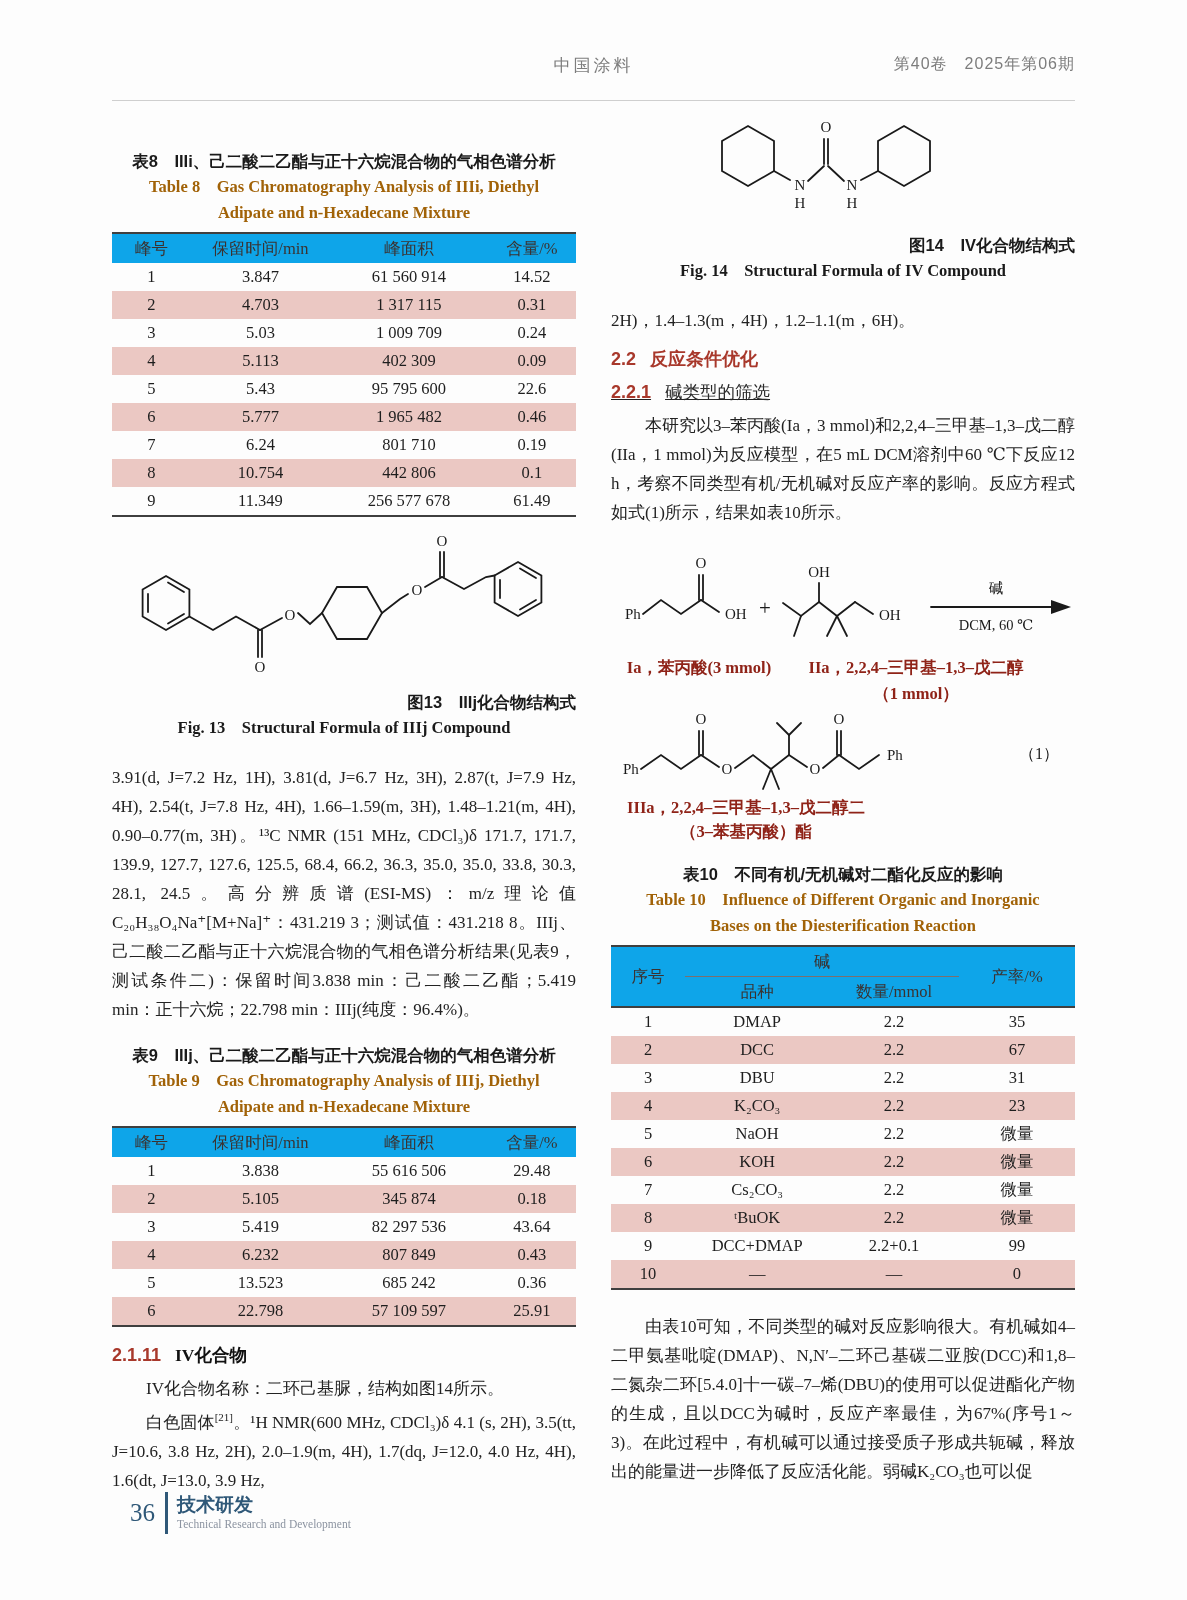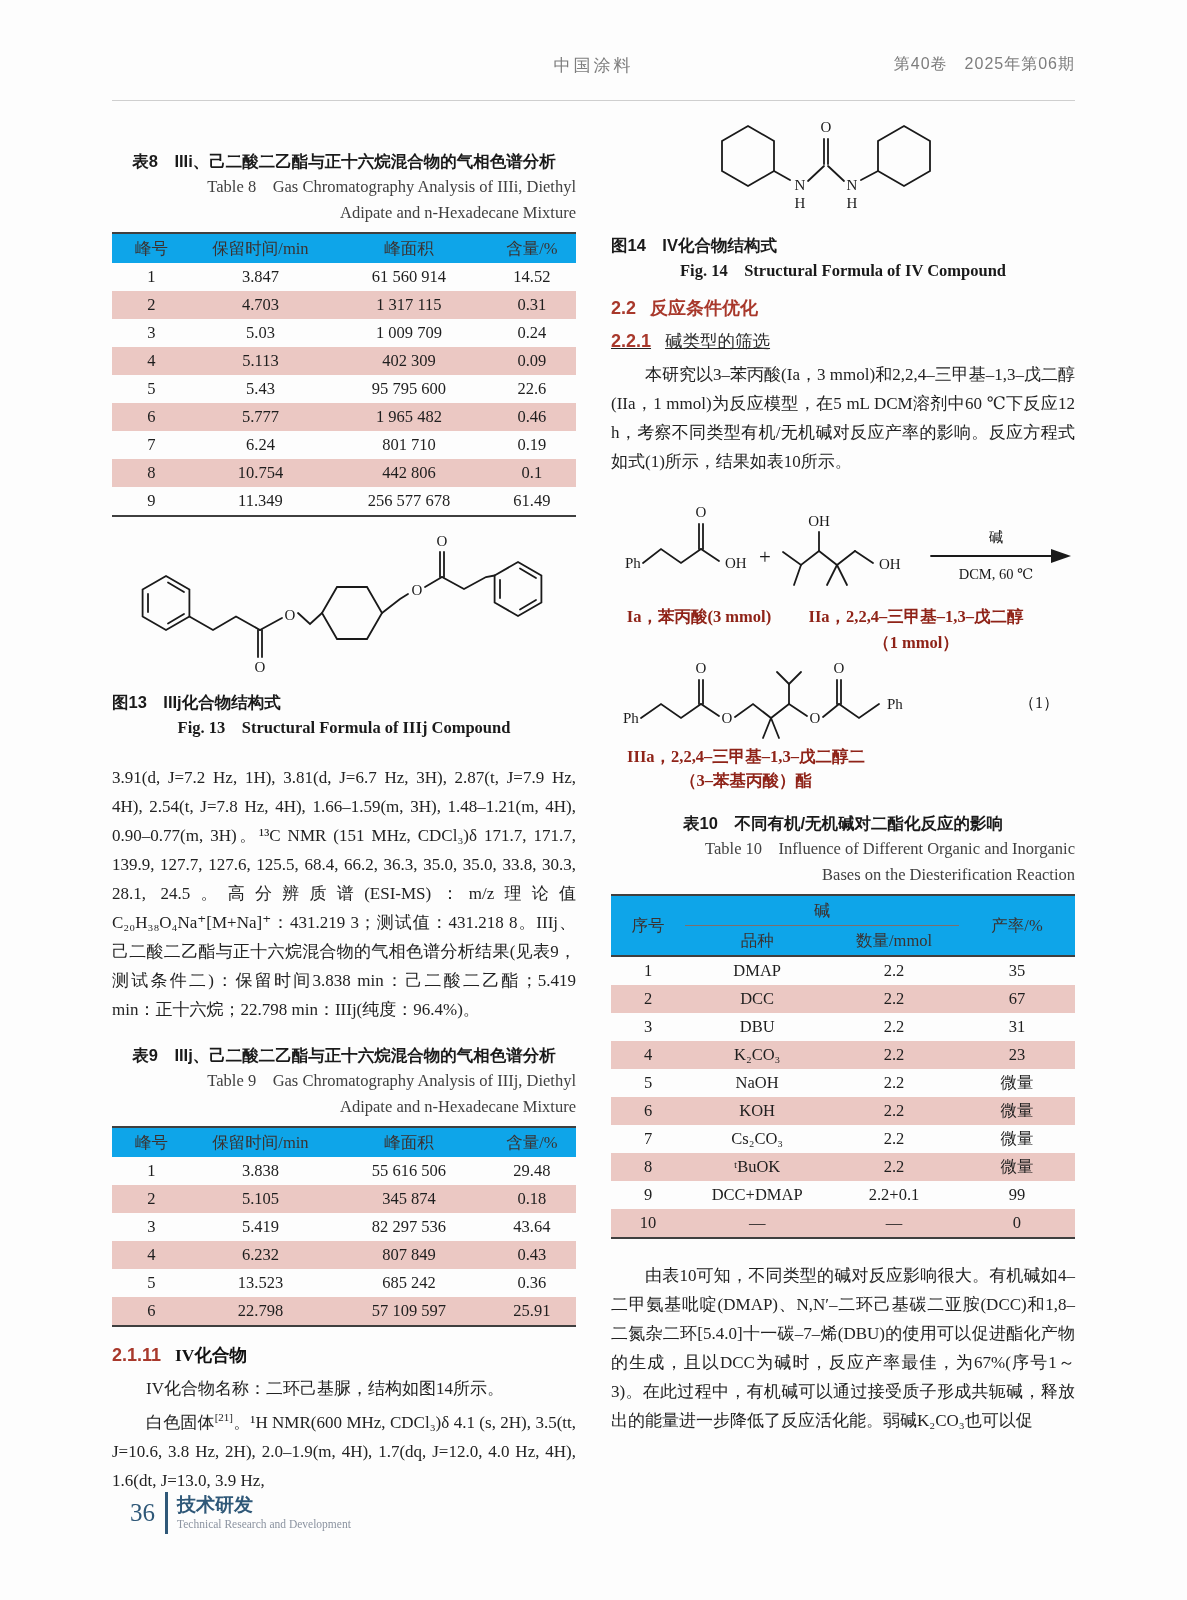--- a/index.html
+++ b/index.html
@@ -13,32 +13,32 @@
   .pg-header{position:absolute;left:112px;right:112px;top:54px;text-align:center;}
   .journal{font-size:17px;color:#7d7d7d;letter-spacing:3px;font-family:"Liberation Sans","DejaVu Sans",sans-serif;}
   .issue{position:absolute;right:0;top:0;font-size:16px;color:#7d7d7d;font-family:"Liberation Sans","DejaVu Sans",sans-serif;letter-spacing:1px;}
   .pg-rule{position:absolute;left:112px;right:112px;top:100px;border-top:1px solid #cfcfcf;}
   
   .col{position:absolute;width:464px;}
   .col-left{left:112px;top:126px;}
   .col-right{left:611px;top:112px;}
   
   .tcap-cn{font-family:"Liberation Sans","DejaVu Sans",sans-serif;font-weight:bold;font-size:16.5px;text-align:center;line-height:26px;color:#1a1a1a;}
-  .tcap-en{font-weight:normal;font-size:16.5px;text-align:right;line-height:26px;color:#404040;}
+  .tcap-en{font-weight:bold;font-size:16.5px;text-align:center;line-height:26px;color:#a16207;}
   
   table.gc{width:100%;border-collapse:collapse;margin-top:6px;
     border-top:2px solid #3f3f3f;border-bottom:2px solid #3f3f3f;}
   table.gc th{background:#0ea5e9;font-weight:normal;font-size:16.5px;color:#3b3230;padding:4px 2px;line-height:21px;}
   table.gc td{font-size:16.5px;text-align:center;padding:3px 2px;line-height:22px;color:#1e1e1e;}
   table.gc tbody tr:nth-child(even){background:#ebc8c3;}
   table.gc10 thead{border-bottom:2px solid #3f3f3f;}
   table.gc10 th.jian{border-bottom:1px solid #7d6f6d;}
   
   .figwrap{text-align:center;}
-  .fcap-cn{font-family:"Liberation Sans","DejaVu Sans",sans-serif;font-weight:bold;font-size:16.5px;text-align:left;line-height:26px;margin-top:4px;color:#1a1a1a;}
+  .fcap-cn{font-family:"Liberation Sans","DejaVu Sans",sans-serif;font-weight:bold;font-size:16.5px;text-align:right;line-height:26px;margin-top:4px;color:#1a1a1a;}
   .fcap-en{font-weight:bold;font-size:16.5px;text-align:center;line-height:26px;color:#1a1a1a;}
   svg .bond{stroke:#1a1a1a;stroke-width:1.8;fill:none;stroke-linecap:round;}
   svg .atom{font-family:"Liberation Serif","DejaVu Serif",serif;font-size:15px;fill:#1a1a1a;}
   svg .cond{font-family:"Liberation Serif","DejaVu Serif",serif;font-size:14.5px;fill:#1a1a1a;}
   svg .redlab{font-family:"Liberation Serif","DejaVu Serif",serif;font-size:16.5px;font-weight:bold;fill:#8f2318;}
   svg .eq{font-family:"Liberation Serif","DejaVu Serif",serif;font-size:16px;fill:#1a1a1a;}
   svg .plus{font-family:"Liberation Serif","DejaVu Serif",serif;font-size:21px;fill:#1a1a1a;}
   
   .para{font-size:17px;line-height:29px;text-align:justify;margin:0;}
   .para.indent{text-indent:2em;}
@@ -267,20 +267,21 @@
         <line class="bond" x1="135" y1="54" x2="151" y2="69"></line>
         <text class="atom" x="159" y="78" text-anchor="middle">N</text>
         <text class="atom" x="159" y="96" text-anchor="middle">H</text>
         <line class="bond" x1="168" y1="68" x2="185" y2="59"></line>
         <polygon class="bond" points="211,14 237,29 237,59 211,74 185,59 185,29"></polygon>
       </svg>
       <div class="fcap-cn mt4">图14　IV化合物结构式</div>
       <div class="fcap-en">Fig. 14　Structural Formula of IV Compound</div>
     </div>
 
+    <p class="para mt10">2H)，1.4–1.3(m，4H)，1.2–1.1(m，6H)。</p>
 
     <div class="sec big">
       <span class="num">2.2</span><span class="title">反应条件优化</span>
     </div>
     <div class="sec small" style="margin-top:2px;text-decoration:underline;">
       <span class="num">2.2.1</span><span class="title">碱类型的筛选</span>
     </div>
     <p class="para indent">本研究以3–苯丙酸(Ia，3 mmol)和2,2,4–三甲基–1,3–戊二醇(IIa，1 mmol)为反应模型，在5 mL DCM溶剂中60 ℃下反应12 h，考察不同类型有机/无机碱对反应产率的影响。反应方程式如式(1)所示，结果如表10所示。</p>
 
     

